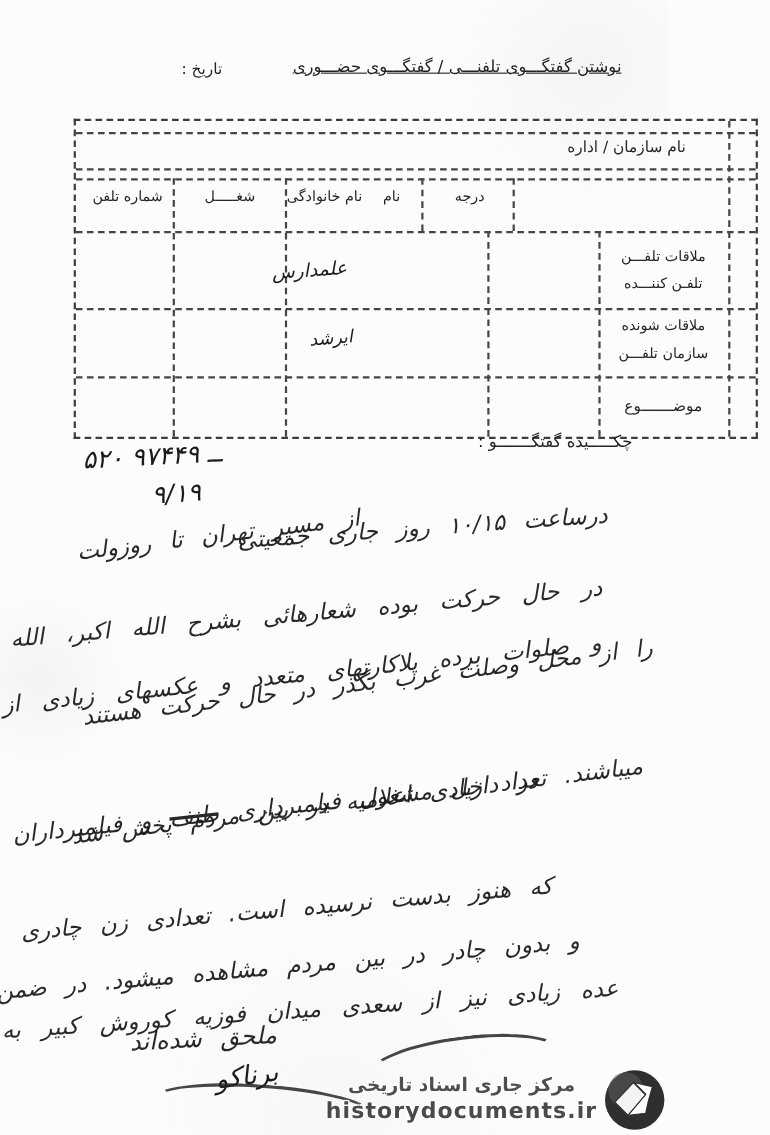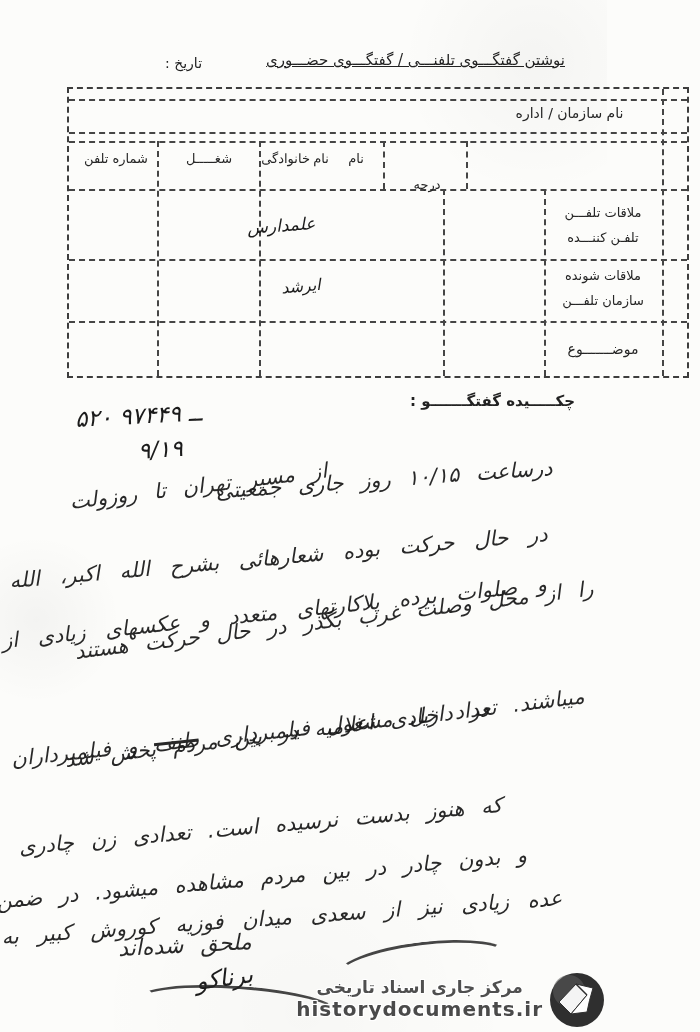--- a/index.html
+++ b/index.html
@@ -7,21 +7,21 @@
        font-family:"DejaVu Sans",sans-serif;color:#1c1c1c;}
   .page{position:relative;width:607px;height:1032px;
         background:
           radial-gradient(circle at 88% 6%, rgba(0,0,0,0.03), transparent 12%),
           radial-gradient(circle at 6% 60%, rgba(0,0,0,0.035), transparent 10%),
           radial-gradient(circle at 50% 98%, rgba(0,0,0,0.02), transparent 20%),
           #fcfcfa;}
   .typed{direction:rtl;white-space:nowrap;color:#222;}
   .pos{position:absolute;}
   
-  .tbl{position:absolute;left:67px;top:87px;width:618px;height:287px;
+  .tbl{position:absolute;left:67px;top:108px;width:618px;height:287px;
        border:2px dashed #3d3d3d;}
   .hl{position:absolute;height:0;border-top:2px dashed #454545;left:0;right:0;}
   .vl{position:absolute;width:0;border-left:2px dashed #454545;}
   .cellTxt{position:absolute;text-align:center;font-size:13px;direction:rtl;color:#262626;}
   
   .hw{position:absolute;direction:rtl;font-style:italic;color:#1b1b1b;
       white-space:nowrap;transform-origin:right center;}
   .hwltr{direction:ltr;transform-origin:left center;}
   .hwline{font-size:21px;word-spacing:10px;opacity:.94;}
   .struck{text-decoration:line-through;text-decoration-thickness:3px;}
@@ -57,35 +57,35 @@
     <div class="vl" style="left:314px;top:52px;height:48px;"></div>
     <div class="vl" style="left:374px;top:100px;height:187px;"></div>
     <div class="vl" style="left:397px;top:52px;height:48px;"></div>
     <div class="vl" style="left:475px;top:100px;height:187px;"></div>
     <div class="vl" style="left:593px;top:0;height:287px;"></div>
 
     <div class="cellTxt" style="left:423px;top:16px;width:155px;font-size:14px;">نام سازمان / اداره</div>
 
     <div class="cellTxt" style="left:8px;top:62px;width:78px;">شماره تلفن</div>
     <div class="cellTxt" style="left:95px;top:62px;width:90px;">شغـــــل</div>
-    <div class="cellTxt" style="left:184px;top:62px;width:84px;font-family:Liberation Serif, serif;">نام خانوادگی</div>
+    <div class="cellTxt" style="left:184px;top:62px;width:84px;">نام خانوادگی</div>
     <div class="cellTxt" style="left:271px;top:62px;width:32px;">نام</div>
-    <div class="cellTxt" style="left:336px;top:62px;width:44px;margin-top:26px;">درجه</div>
+    <div class="cellTxt" style="left:336px;top:62px;width:44px;">درجه</div>
 
     <div class="cellTxt" style="left:475px;top:116px;width:118px;">ملاقات تلفـــن</div>
     <div class="cellTxt" style="left:475px;top:141px;width:118px;">تلفـن کننـــده</div>
     <div class="cellTxt" style="left:475px;top:179px;width:118px;">ملاقات شونده</div>
     <div class="cellTxt" style="left:475px;top:204px;width:118px;">سازمان تلفـــن</div>
     <div class="cellTxt" style="left:475px;top:252px;width:118px;font-size:14px;">موضـــــــوع</div>
 
     <div class="hw" style="left:178px;top:124px;font-size:17px;transform:rotate(-4deg);">علمدارس</div>
     <div class="hw" style="left:212px;top:186px;font-size:16px;transform:rotate(-5deg);">ایرشد</div>
   </div>
 
-  <div class="typed pos" style="top:392px;right:32px;font-size:15px;font-weight:bold;">چکـــــیده گفتگـــــــو :</div>
+  <div class="typed pos" style="top:392px;right:32px;font-size:15px;">چکـــــیده گفتگـــــــو :</div>
 
   <div class="hw hwltr" style="left:75px;top:406px;font-size:23px;transform:rotate(-3deg);letter-spacing:3px;">۵۲۰ ــ ۹۷۴۴۹</div>
   <div class="hw hwltr" style="left:138px;top:438px;font-size:23px;transform:rotate(-4deg);">۹/۱۹</div>
 
   <div class="hw hwline" style="top:456px;right:55px;transform:rotate(-4deg);">درساعت ۱۰/۱۵ روز جاری جمعیتی</div>
   <div class="hw hwline" style="top:490px;left:70px;transform:rotate(-7deg);transform-origin:left center;">از مسیر تهران تا روزولت</div>
   <div class="hw hwline" style="top:522px;right:60px;word-spacing:13px;transform:rotate(-5deg);">در حال حرکت بوده شعارهائی بشرح الله اکبر، الله اکبر</div>
   <div class="hw hwline" style="top:572px;right:60px;word-spacing:13px;transform:rotate(-6deg);">و صلوات برده پلاکارتهای متعدد و عکسهای زیادی از خمینی</div>
   <div class="hw hwline" style="top:640px;left:75px;transform:rotate(-7deg);transform-origin:left center;">را از محل وصلت غرب بگذر در حال حرکت هستند</div>
 

